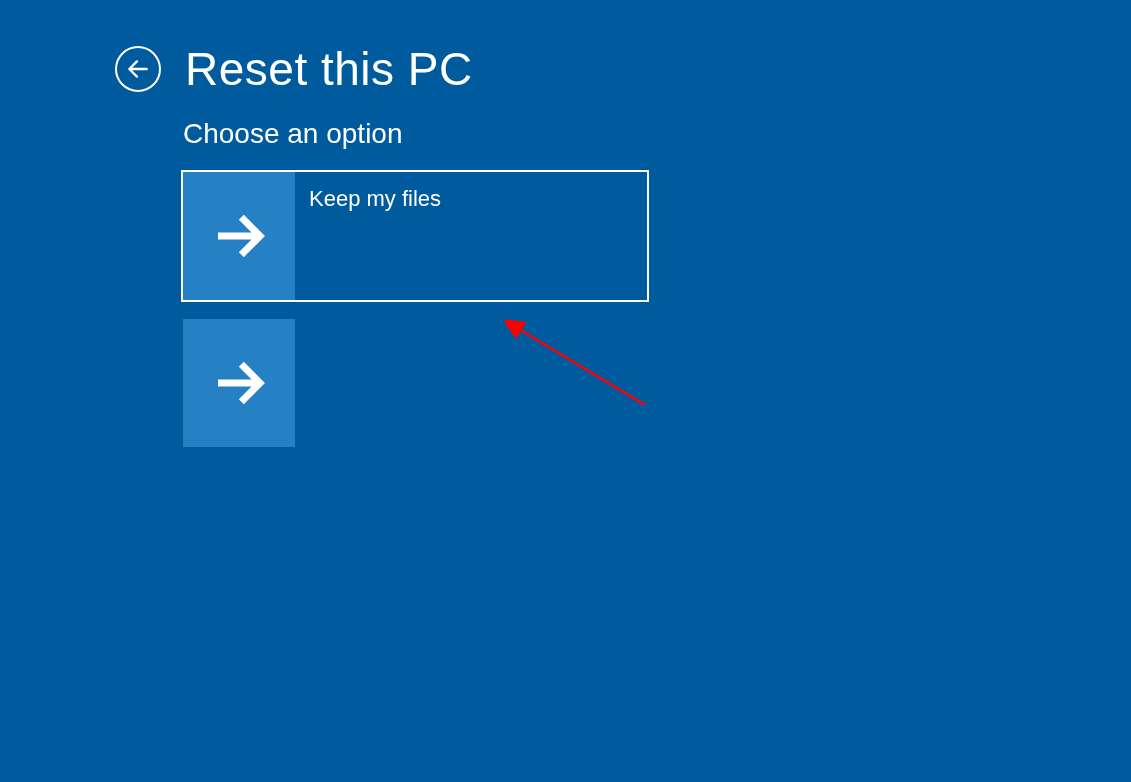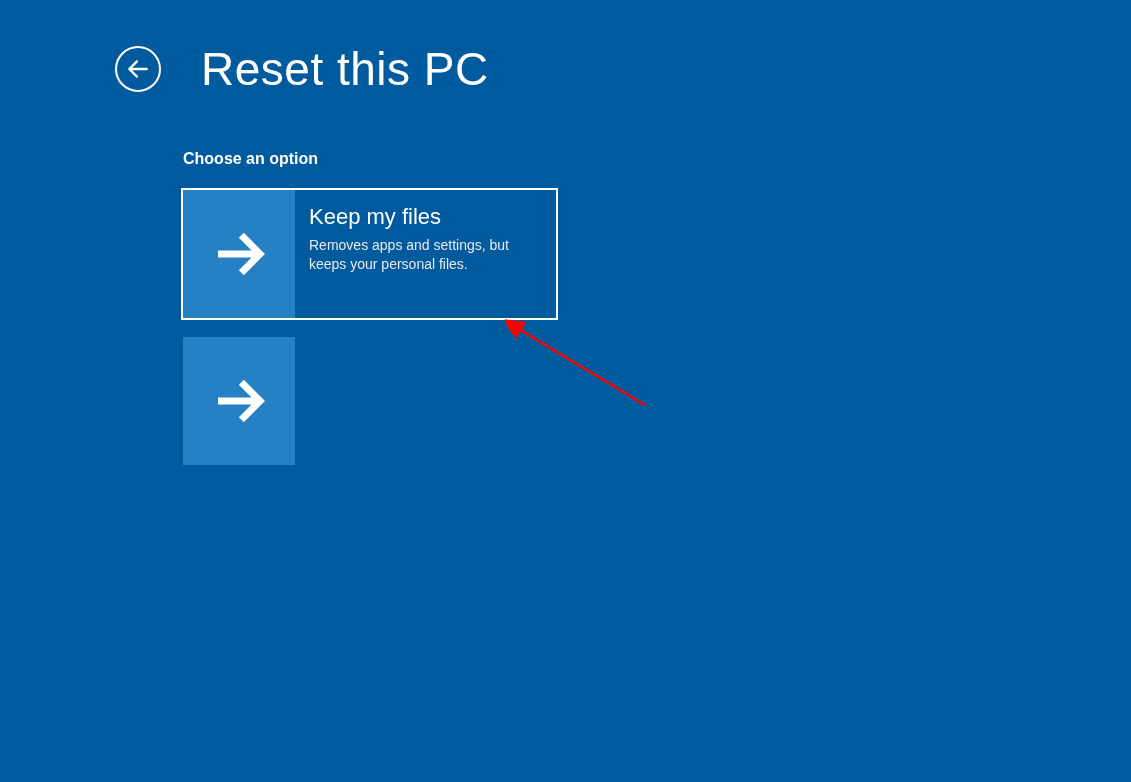--- a/index.html
+++ b/index.html
@@ -33,36 +33,36 @@
       cursor: pointer;
       flex-shrink: 0;
     }
     .back-button svg {
       width: 26px;
       height: 26px;
     }
     .page-title {
       font-size: 46px;
       font-weight: 300;
-      margin-left: 40px;
+      margin-left: 24px;
       letter-spacing: 0.5px;
     }
     .subtitle {
-      font-size: 16px;
-      font-weight: 700;
+      font-size: 28px;
+      font-weight: 400;
       margin-left: 183px;
-      margin-top: 54px;
+      margin-top: 22px;
     }
     .options {
       margin-left: 183px;
       margin-top: 22px;
     }
     .option-tile {
       display: flex;
-      width: 373px;
+      width: 464px;
       height: 128px;
       margin-bottom: 19px;
       cursor: pointer;
       position: relative;
     }
     .option-tile.selected {
       outline: 2px solid #ffffff;
       outline-offset: 0px;
     }
     .option-icon {
@@ -117,21 +117,20 @@
 
 <div class="options">
   <div class="option-tile selected">
     <div class="option-icon">
       <svg viewBox="0 0 24 24">
         <path d="M3 12 H20 M13 4 L21 12 L13 20" stroke="#ffffff" stroke-width="3" fill="none" stroke-linecap="butt" stroke-linejoin="miter"></path>
       </svg>
     </div>
     <div class="option-text">
       <div class="option-title">Keep my files</div>
-      <div class="option-desc">Removes apps and settings, but keeps your personal files.</div>
     </div>
   </div>
 
   <div class="option-tile">
     <div class="option-icon">
       <svg viewBox="0 0 24 24">
         <path d="M3 12 H20 M13 4 L21 12 L13 20" stroke="#ffffff" stroke-width="3" fill="none" stroke-linecap="butt" stroke-linejoin="miter"></path>
       </svg>
     </div>
   </div>

